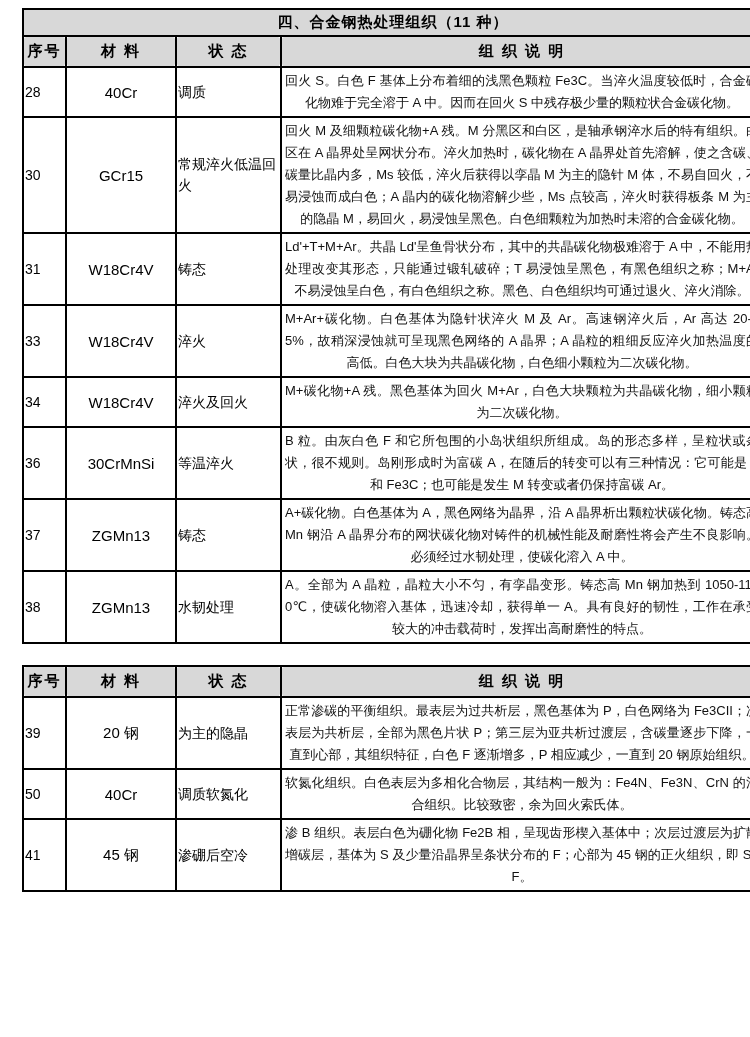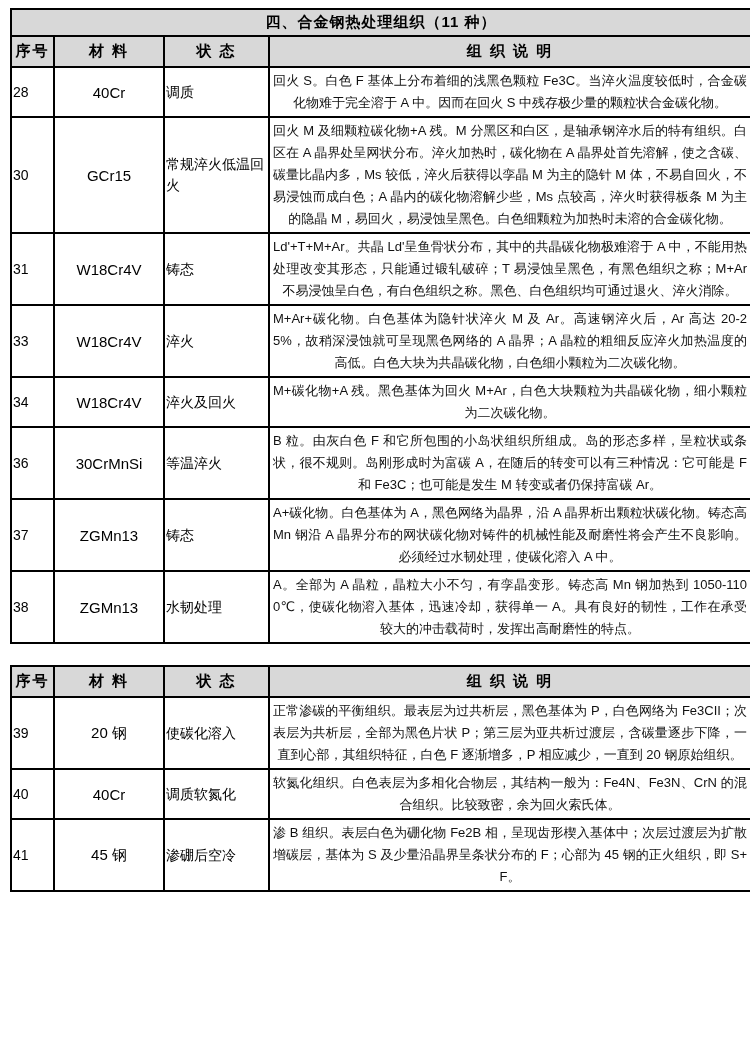--- a/index.html
+++ b/index.html
@@ -6,21 +6,21 @@
   body{
     background:#ffffff;
     font-family:"Liberation Sans","DejaVu Sans",sans-serif;
     color:#000000;
   }
   .page{
     width:750px;
     height:1037px;
     overflow:hidden;
     box-sizing:border-box;
-    padding:8px 5px 0 10px;
+    padding:8px 5px 0 22px;
     background:#ffffff;
   }
   table.data-table{
     border-collapse:collapse;
     width:740px;
     table-layout:fixed;
   }
   table.data-table + table.data-table{
     margin-top:21px;
   }
@@ -38,20 +38,21 @@
     padding:3px 2px;
     letter-spacing:1px;
   }
   .header-cell{
     background:#d8d8d8;
     font-weight:bold;
     font-size:15px;
     text-align:center;
     padding:5px 1px;
     letter-spacing:2px;
+    border-radius:6px;
   }
   .no-cell{
     text-align:left;
     font-size:14px;
     padding:2px 1px;
   }
   .material-cell{
     text-align:center;
     font-size:15px;
     padding:2px 1px;
@@ -153,25 +154,25 @@
         <tbody>
           <tr>
             <th class="header-cell">序号</th>
             <th class="header-cell">材 料</th>
             <th class="header-cell">状 态</th>
             <th class="header-cell">组 织 说 明</th>
           </tr>
           <tr>
             <td class="no-cell">39</td>
             <td class="material-cell">20 钢</td>
-            <td class="state-cell">使碳化溶入</td>
+            <td class="state-cell">为主的隐晶</td>
             <td class="desc-cell">正常渗碳的平衡组织。最表层为过共析层，黑色基体为 P，白色网络为 Fe3CII；次表层为共析层，全部为黑色片状 P；第三层为亚共析过渡层，含碳量逐步下降，一直到心部，其组织特征，白色 F 逐渐增多，P 相应减少，一直到 20 钢原始组织。</td>
           </tr>
           <tr>
-            <td class="no-cell">40</td>
+            <td class="no-cell">50</td>
             <td class="material-cell">40Cr</td>
             <td class="state-cell">调质软氮化</td>
             <td class="desc-cell">软氮化组织。白色表层为多相化合物层，其结构一般为：Fe4N、Fe3N、CrN 的混合组织。比较致密，余为回火索氏体。</td>
           </tr>
           <tr>
             <td class="no-cell">41</td>
             <td class="material-cell">45 钢</td>
             <td class="state-cell">渗硼后空冷</td>
             <td class="desc-cell">渗 B 组织。表层白色为硼化物 Fe2B 相，呈现齿形楔入基体中；次层过渡层为扩散增碳层，基体为 S 及少量沿晶界呈条状分布的 F；心部为 45 钢的正火组织，即 S+F。</td>
           </tr>

